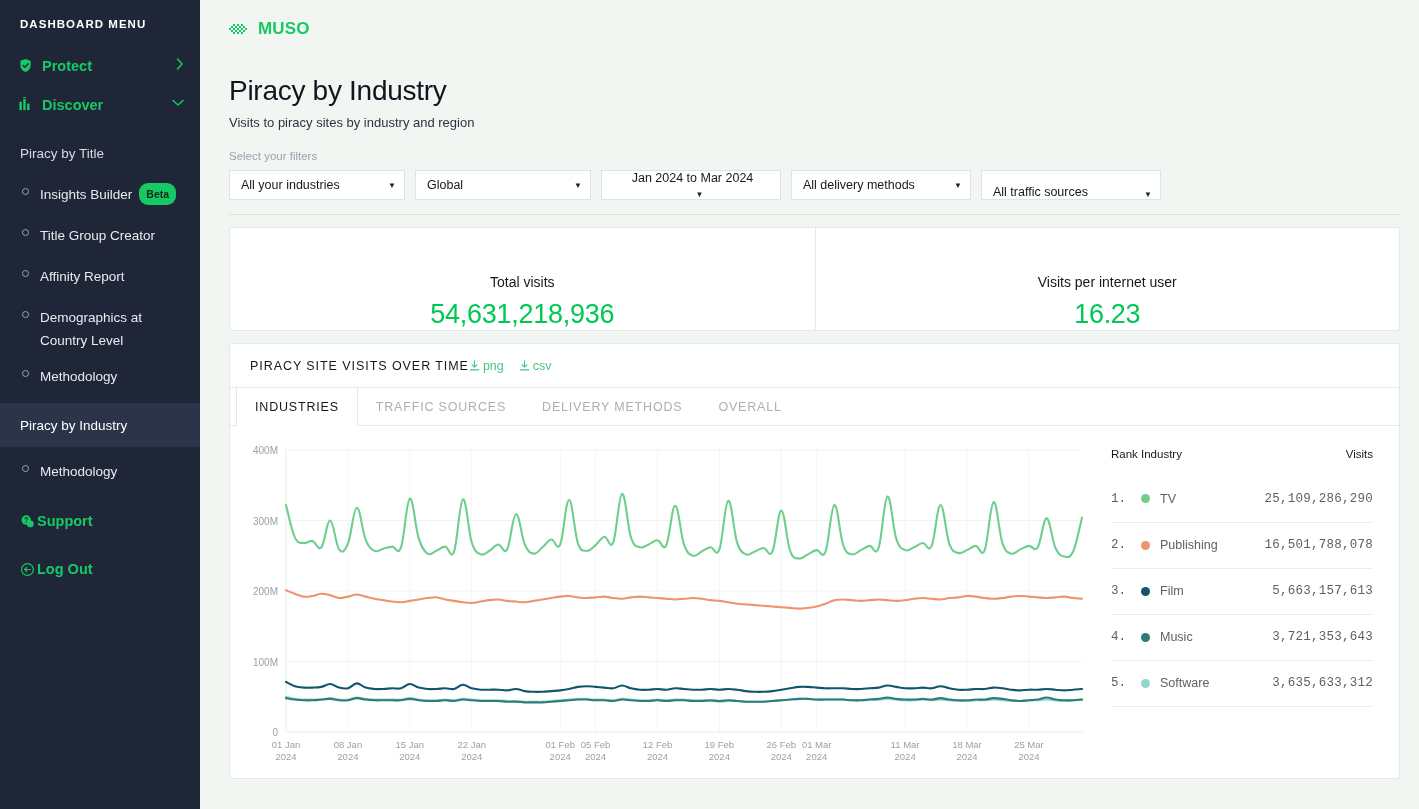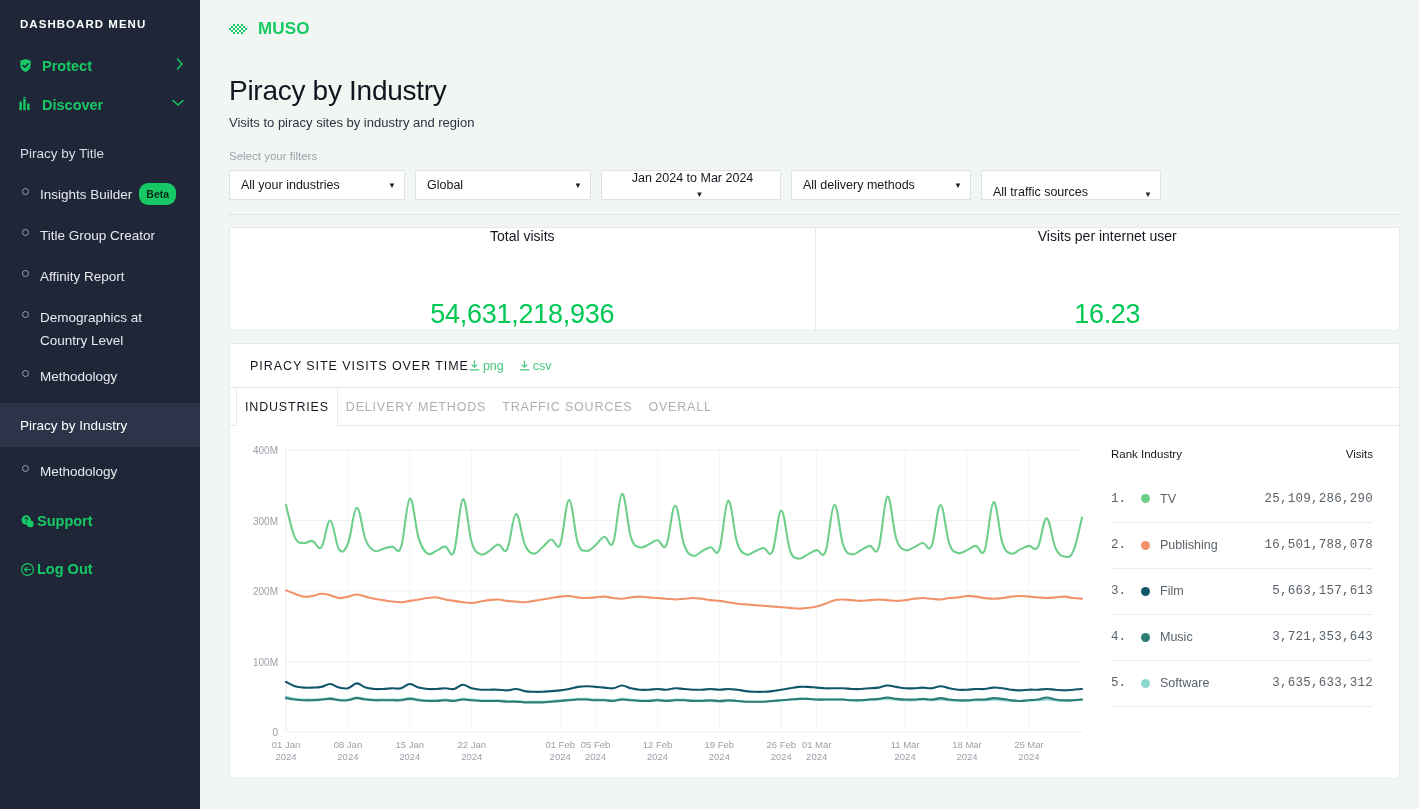--- a/index.html
+++ b/index.html
@@ -87,38 +87,38 @@
   .sel-3 { width: 180px; }
   .sel-4 { width: 180px; align-items: flex-end; }
 
   .rule { height: 1px; background: #dfe4e1; margin: 14px 19px 0 29px; }
 
   .card {
     background: #ffffff; border: 1px solid #e6eae7;
     margin: 12px 19px 0 29px; border-radius: 2px;
   }
   .stats { display: flex; height: 104px; }
-  .stat { flex: 1 1 50%; display: flex; flex-direction: column; align-items: center; justify-content: space-between; }
+  .stat { flex: 1 1 50%; display: flex; flex-direction: column; align-items: center; justify-content: flex-end; }
   .stat + .stat { border-left: 1px solid #e6eae7; }
   .stat-label { font-size: 14px; color: #14181f; }
   .stat-value { font-size: 27px; color: #00c853; font-weight: 400; margin-top: 9px; letter-spacing: -.01em; }
 
   .chart-card { margin-top: 12px; }
   .chart-head {
     height: 44px; display: flex; align-items: center; justify-content: flex-start;
     padding: 0 18px 0 20px; border-bottom: 1px solid #e6eae7;
   }
   .chart-head-title { font-size: 12.5px; letter-spacing: .075em; color: #14181f; }
   .dl-group { display: flex; gap: 15px; }
   .dl { display: flex; align-items: center; gap: 3px; color: #48c87e; font-size: 12.5px; cursor: pointer; }
 
   .tabs { display: flex; border-bottom: 1px solid #e6eae7; height: 38px; padding-left: 6px; }
   .tab {
     font-size: 12.5px; letter-spacing: .065em; color: #aab2ae;
-    padding: 0 8px; display: flex; align-items: center; cursor: pointer;
+    padding: 0 18px; display: flex; align-items: center; cursor: pointer;
     position: relative; top: 0;
   }
   .tab.active {
     color: #14181f; background: #ffffff;
     border: 1px solid #e6eae7; border-bottom: 1px solid #ffffff;
     margin-bottom: -1px; border-top: none;
   }
 
   .chart-body { display: flex; padding: 10px 12px 4px 12px; height: 352px; }
   .plot-wrap { flex: 1 1 auto; position: relative; }
@@ -320,22 +320,22 @@
             <svg width="11" height="12" viewBox="0 0 12 13">
                 <path d="M6 1v6.4M3.4 5.2L6 7.8l2.6-2.6M1.4 10.8h9.2" stroke="#48c87e" stroke-width="1.3" fill="none" stroke-linecap="round" stroke-linejoin="round"></path>
               </svg>
             <span>csv</span>
           </div>
         </div>
       </div>
 
       <div class="tabs">
         <div class="tab active">INDUSTRIES</div>
+        <div class="tab">TRAFFIC SOURCES</div>
         <div class="tab">DELIVERY METHODS</div>
-        <div class="tab">TRAFFIC SOURCES</div>
         <div class="tab">OVERALL</div>
       </div>
 
       <div class="chart-body">
         <div class="plot-wrap">
           <svg class="plot" id="plot-svg" width="846" height="340" viewBox="0 0 846 340">
               <text x="36" y="300" text-anchor="end" font-size="10" fill="#9aa1a8" font-family="&quot;Liberation Sans&quot;, sans-serif">0</text>
               <line x1="44" y1="225.5" x2="840" y2="225.5" stroke="#f0f2f1" stroke-width="1"></line>
               <text x="36" y="229.5" text-anchor="end" font-size="10" fill="#9aa1a8" font-family="&quot;Liberation Sans&quot;, sans-serif">100M</text>
               <line x1="44" y1="155" x2="840" y2="155" stroke="#f0f2f1" stroke-width="1"></line>

